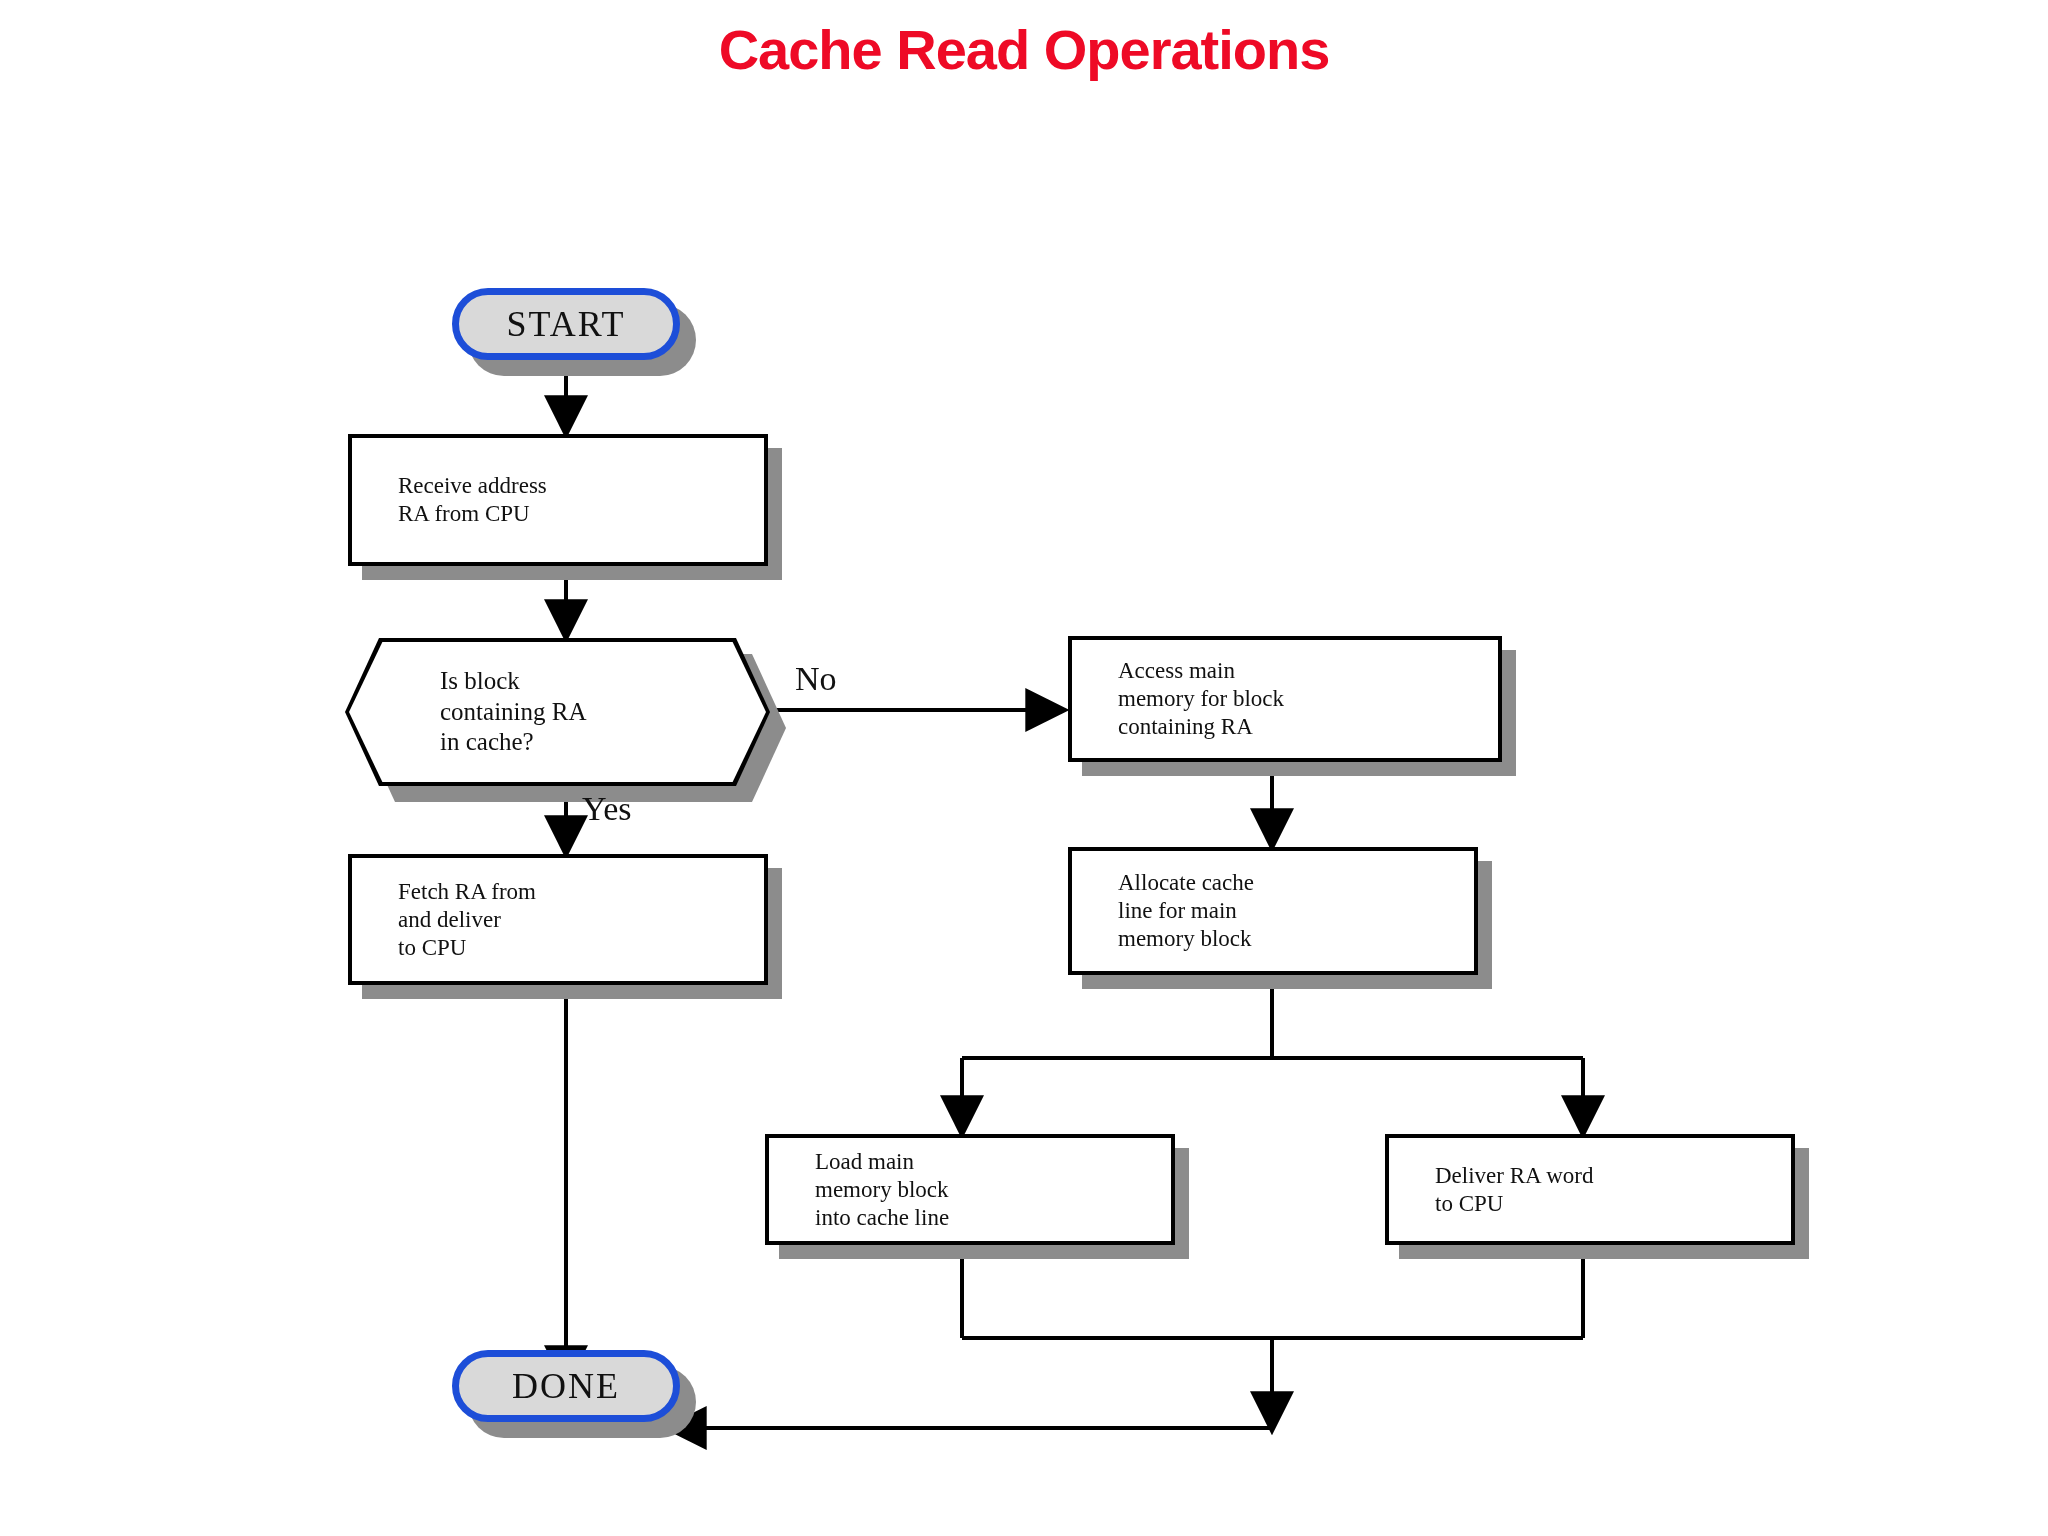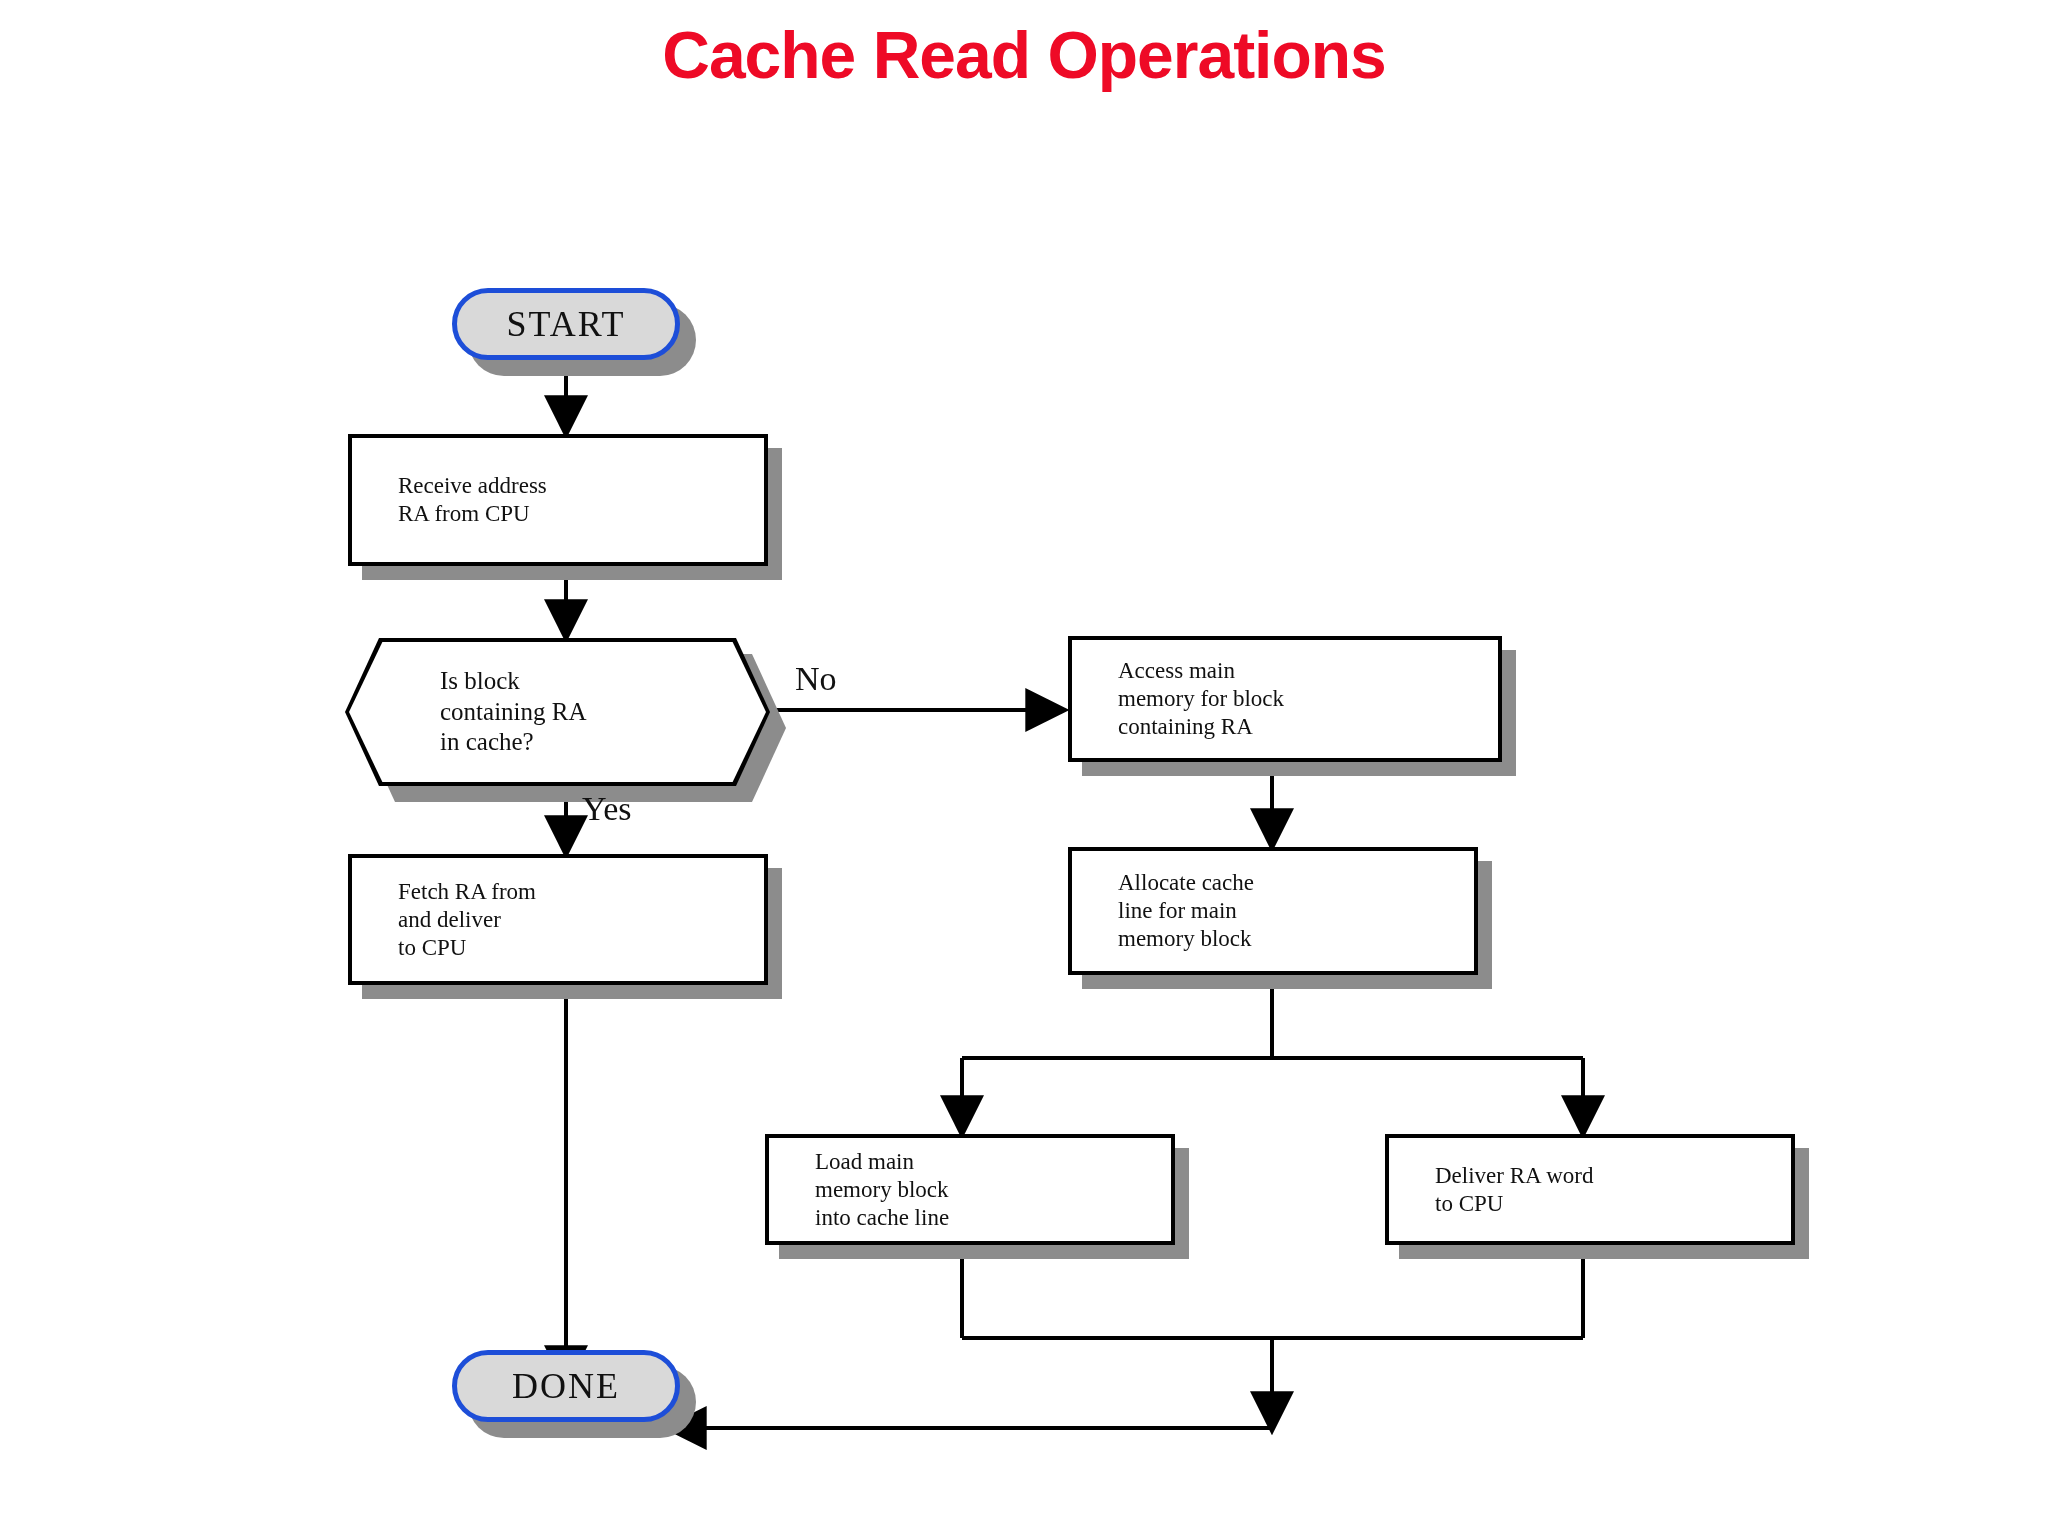--- a/index.html
+++ b/index.html
@@ -15,21 +15,21 @@
   }
 
   
   #title {
     position: absolute;
     left: 0; top: 22px;
     width: 2048px;
     text-align: center;
     font-family: "Liberation Sans", "DejaVu Sans", sans-serif;
     font-weight: bold;
-    font-size: 66px;
+    font-size: 56px;
     letter-spacing: -1px;
     color: #ee0a26;
     line-height: 1.0;
   }
 
   
   #chart {
     position: absolute;
     left: 0; top: 0;
     width: 2048px; height: 1536px;
@@ -79,21 +79,21 @@
     width: 100%; height: 100%;
     background: #8c8c8c;
     border-radius: 999px;
     z-index: 0;
   }
   .term {
     position: absolute;
     left: 0; top: 0;
     width: 100%; height: 100%;
     background: #d9d9d9;
-    border: 5px solid #1d4ed8;
+    border: 7px solid #1d4ed8;
     border-radius: 999px;
     z-index: 1;
     display: flex;
     align-items: center;
     justify-content: center;
   }
   .term .txt {
     font-size: 36px;
     letter-spacing: 2px;
     color: #111111;

